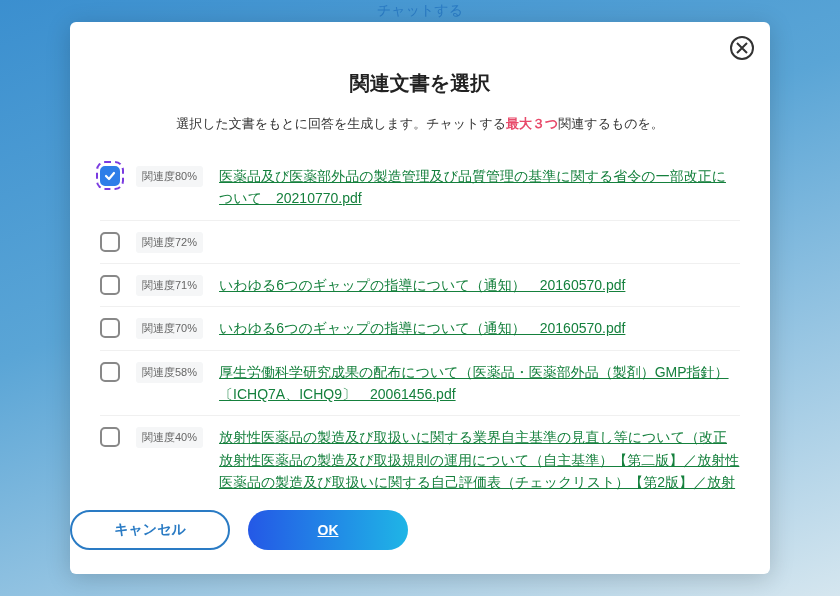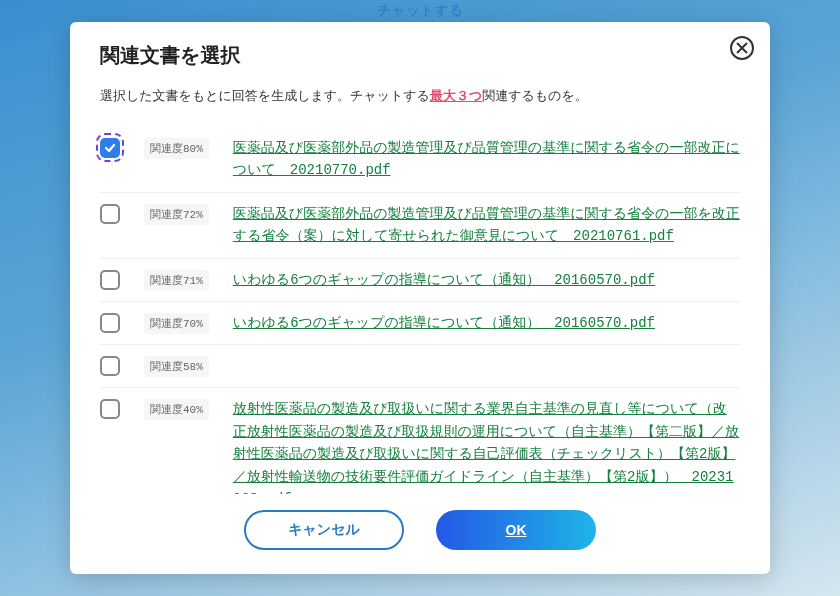--- a/index.html
+++ b/index.html
@@ -39,46 +39,46 @@
     border: 2px solid #333;
     border-radius: 50%;
     background: #fff;
     cursor: pointer;
     display: flex;
     align-items: center;
     justify-content: center;
   }
   .close-btn svg { width: 12px; height: 12px; }
   .modal-header {
-    padding: 20px 30px 0 30px;
+    text-align: center;
+    padding: 48px 30px 0 30px;
   }
   .modal-title {
     font-size: 20px;
     font-weight: 700;
     color: #222;
     margin-bottom: 18px;
   }
   .modal-subtitle {
     font-size: 13px;
     color: #333;
     margin-bottom: 22px;
   }
-  .emphasis { color: #e84a6a; text-decoration: underline; font-weight: 600; }
+  .emphasis { color: #e84a6a; font-weight: 600; }
   .doc-list {
     flex: 1;
     overflow-y: auto;
     padding: 0 30px 0 30px;
   }
   .doc-row {
     display: flex;
     align-items: flex-start;
     padding: 10px 0;
     border-bottom: 1px solid #f0f0f0;
-    gap: 24px;
-    font-family: Liberation Mono, monospace;
+    gap: 16px;
   }
   .doc-row:last-child { border-bottom: none; }
   .checkbox-wrap {
     flex-shrink: 0;
     padding-top: 1px;
   }
   .checkbox {
     width: 20px;
     height: 20px;
     border: 2px solid #888;
@@ -114,22 +114,21 @@
     font-size: 14px;
     color: #15803d;
     text-decoration: underline;
     line-height: 1.6;
     cursor: pointer;
     word-break: break-all;
   }
   .footer {
     padding: 16px 0 24px 0;
     display: flex;
-    justify-content: center;
-    gap: 32px;
+    gap: 18px;
   }
   .btn {
     width: 160px;
     height: 40px;
     border-radius: 20px;
     font-size: 14px;
     font-weight: 600;
     cursor: pointer;
     border: none;
   }
@@ -173,41 +172,41 @@
           </div>
         </div>
         <div class="relevance">関連度80%</div>
         <a class="doc-link">医薬品及び医薬部外品の製造管理及び品質管理の基準に関する省令の一部改正について　20210770.pdf</a>
       </div>
       <div class="doc-row">
         <div class="checkbox-wrap">
           <div class="checkbox"></div>
         </div>
         <div class="relevance">関連度72%</div>
-        <a class="doc-link">医薬品及び医薬部外品の製造管理及び品質管理の基準に関する省令の一部を改正する省令（案）に対して寄せられた御意見について　20210761.pdf</a>
       </div>
       <div class="doc-row">
         <div class="checkbox-wrap">
           <div class="checkbox"></div>
         </div>
         <div class="relevance">関連度71%</div>
         <a class="doc-link">いわゆる6つのギャップの指導について（通知）　20160570.pdf</a>
       </div>
       <div class="doc-row">
         <div class="checkbox-wrap">
           <div class="checkbox"></div>
         </div>
         <div class="relevance">関連度70%</div>
         <a class="doc-link">いわゆる6つのギャップの指導について（通知）　20160570.pdf</a>
       </div>
       <div class="doc-row">
         <div class="checkbox-wrap">
           <div class="checkbox"></div>
         </div>
         <div class="relevance">関連度58%</div>
+        <a class="doc-link">厚生労働科学研究成果の配布について（医薬品・医薬部外品（製剤）GMP指針）〔ICHQ7A、ICHQ9〕　20061456.pdf</a>
       </div>
       <div class="doc-row">
         <div class="checkbox-wrap">
           <div class="checkbox"></div>
         </div>
         <div class="relevance">関連度40%</div>
         <a class="doc-link">放射性医薬品の製造及び取扱いに関する業界自主基準の見直し等について（改正放射性医薬品の製造及び取扱規則の運用について（自主基準）【第二版】／放射性医薬品の製造及び取扱いに関する自己評価表（チェックリスト）【第2版】／放射性輸送物の技術要件評価ガイドライン（自主基準）【第2版】）　20231068.pdf</a>
       </div>
     </div>
 

